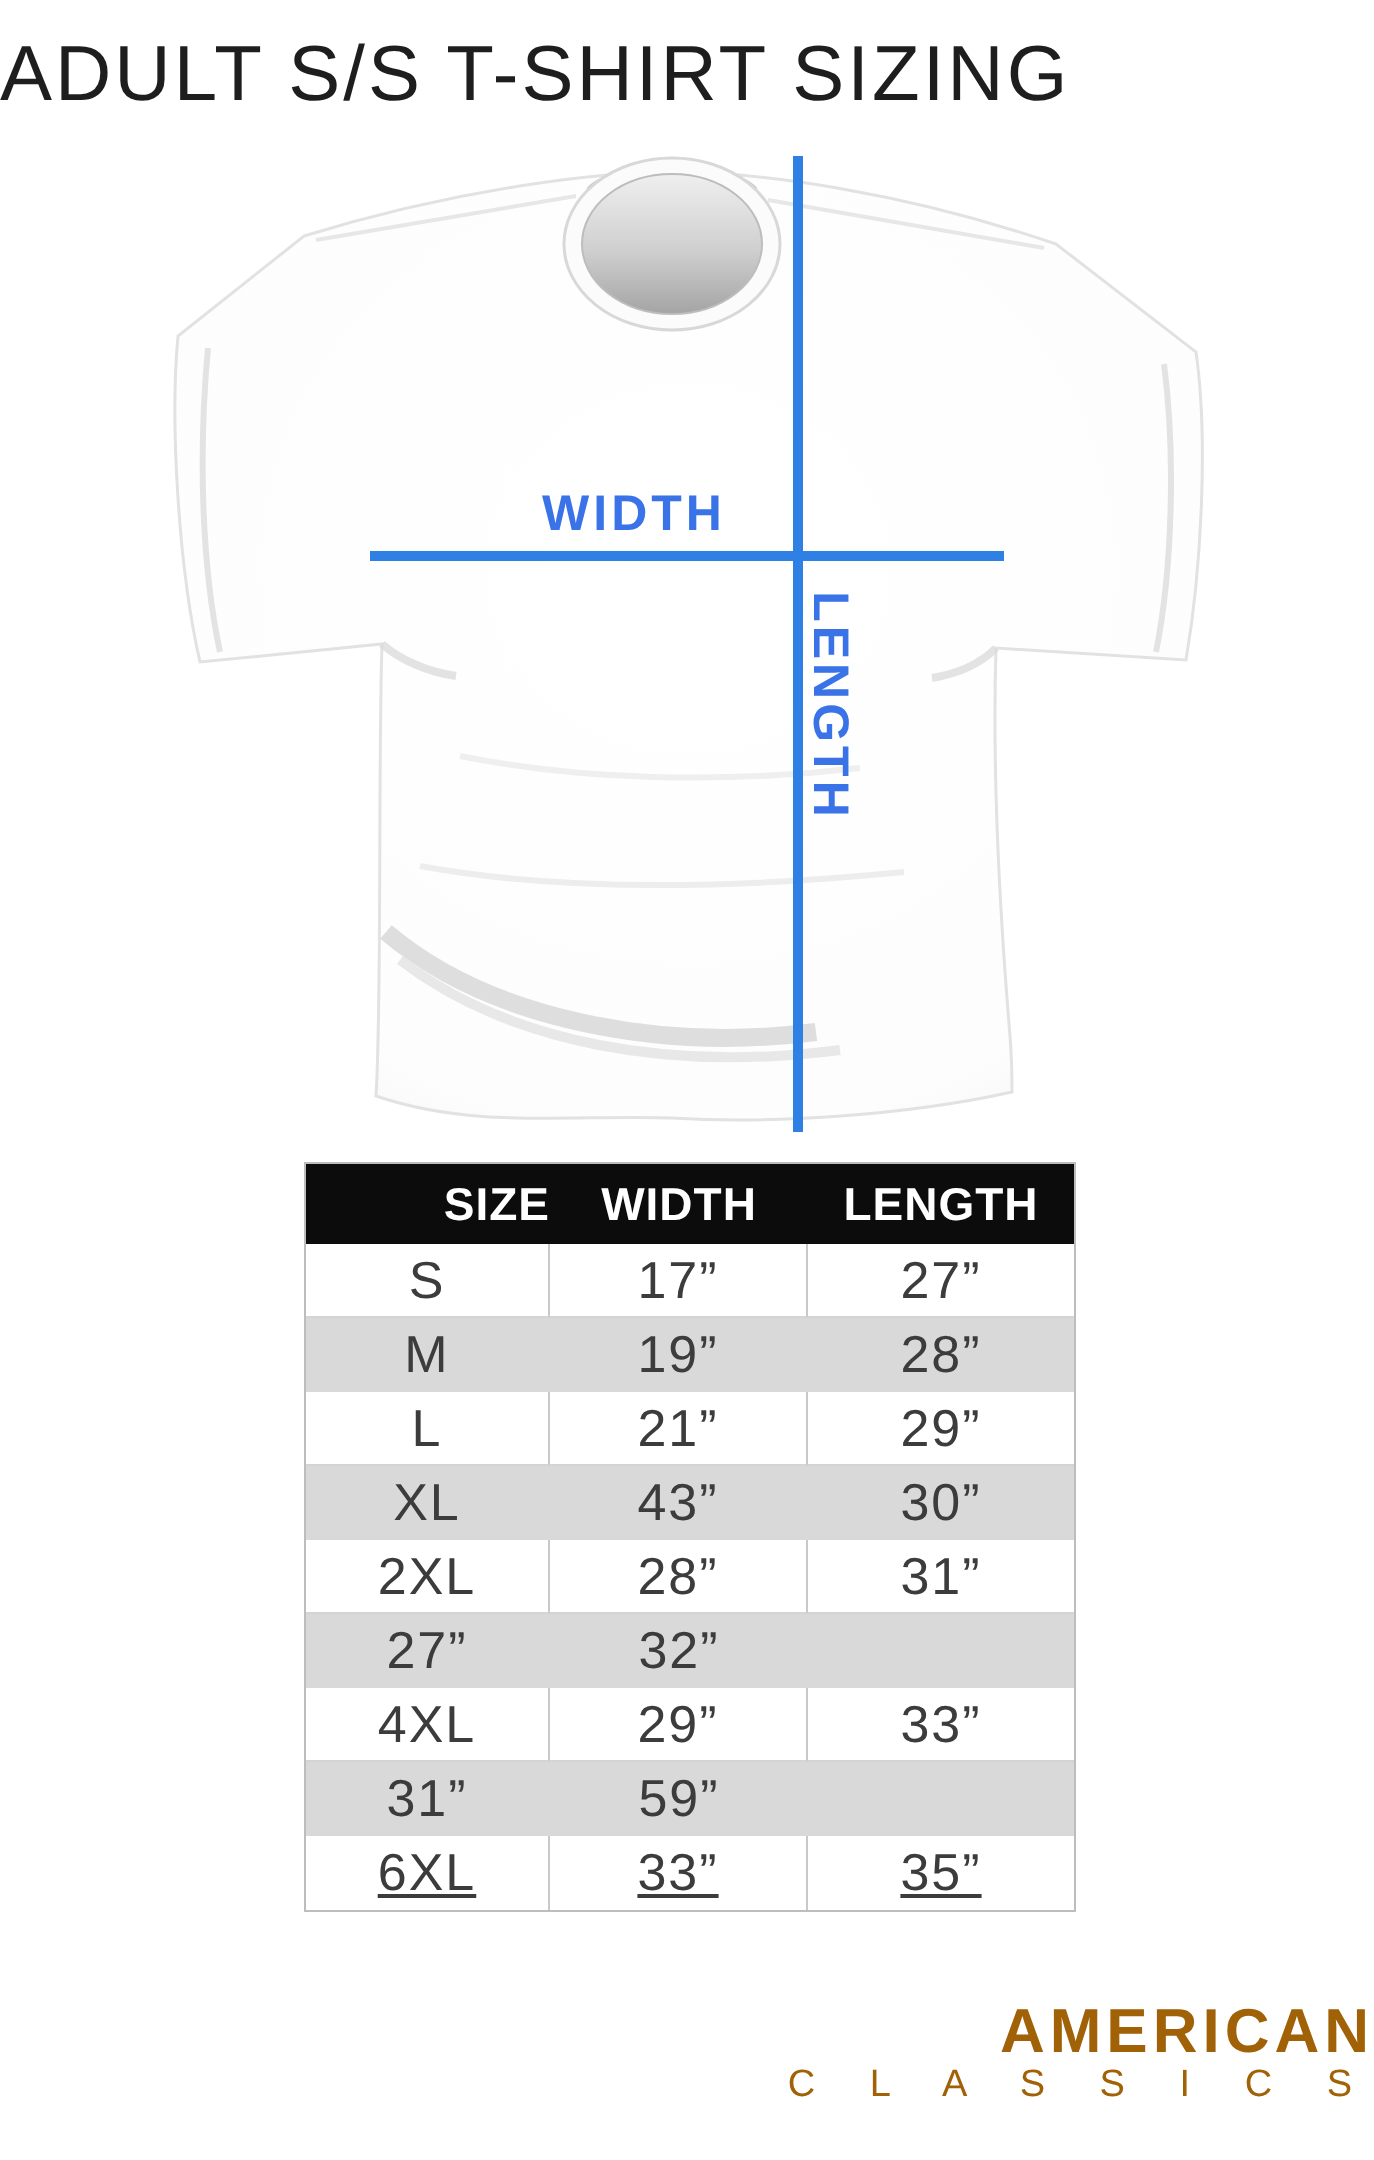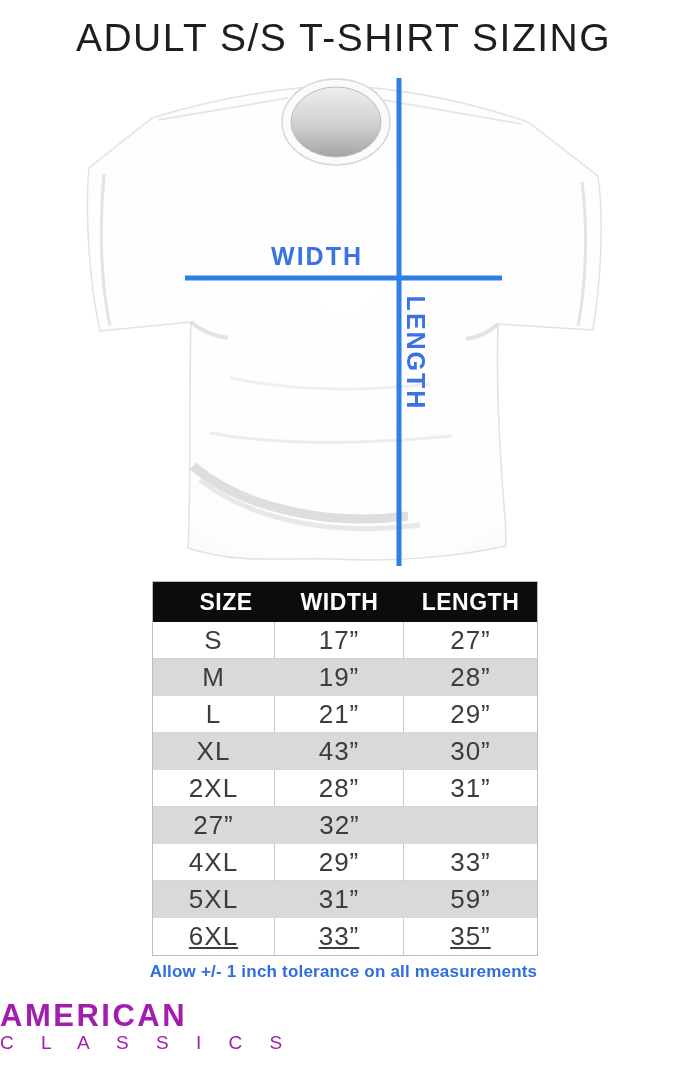--- a/index.html
+++ b/index.html
@@ -1,21 +1,21 @@
 <!DOCTYPE html>
 <html><head>
 <meta charset="utf-8">
 <style>
   html,body{margin:0;padding:0;background:#ffffff;}
   .canvas{
     position:relative;width:687px;height:1080px;background:#ffffff;
     font-family:"Liberation Sans",sans-serif;overflow:hidden;margin:0 auto;
   }
   .page-title{
-    position:absolute;top:16px;left:0;width:687px;text-align:center;
+    position:absolute;top:16px;left:0;width:687px;text-align:left;
     font-size:39px;font-weight:300;letter-spacing:1.5px;color:#1e1e1e;
     font-family:"Liberation Sans",sans-serif;
   }
   .shirt-svg{position:absolute;top:78px;left:0;}
   .measure-label{
     font-family:"Liberation Sans",sans-serif;font-size:25px;font-weight:bold;
     letter-spacing:2px;
   }
   
   .size-table{
@@ -23,40 +23,40 @@
     border:1px solid #bdbdbd;box-sizing:border-box;background:#ffffff;
   }
   .thead{
     display:grid;grid-template-columns:122px 129px 133px;
     background:#0c0c0c;height:40px;line-height:40px;
   }
   .thead .th{
     color:#ffffff;font-weight:bold;font-size:23px;letter-spacing:0.5px;
     text-align:center;white-space:nowrap;overflow:hidden;
   }
-  .thead .th.first{text-align:center;padding-left:24px;}
+  .thead .th.first{text-align:right;padding-left:24px;}
   .trow{
     display:grid;grid-template-columns:122px 129px 133px;
     height:37px;line-height:36px;background:#ffffff;
   }
   .trow .td{
     text-align:center;font-size:26px;font-weight:300;color:#3c3c3c;
     letter-spacing:1px;border-right:1px solid #c9c9c9;
     border-bottom:1px solid #d4d4d4;box-sizing:border-box;white-space:nowrap;
   }
   .trow .td:last-child{border-right:none;}
   .trow.alt{background:#d9d9d9;}
   .trow.alt .td{border-right-color:#d9d9d9;border-bottom-color:#d9d9d9;}
   .trow:last-child .td{border-bottom:none;text-decoration:underline;}
   
   .tolerance-note{
     position:absolute;top:962px;left:0;width:687px;text-align:center;
     font-size:17px;font-weight:bold;color:#2e6fdf;letter-spacing:0.2px;
   }
-  .brand{position:absolute;top:1000px;left:0;width:687px;text-align:left;color:#a21caf;}
+  .brand{position:absolute;top:1000px;left:0;width:687px;text-align:right;color:#a16207;}
   .brand-line1{
     font-size:31px;font-weight:bold;letter-spacing:2.5px;line-height:1.0;
   }
   .brand-line2{
     font-size:19px;font-weight:400;letter-spacing:11px;
     margin-top:2px;line-height:1.0;
   }
 </style>
 </head>
 <body>
@@ -157,31 +157,29 @@
     <div class="trow alt">
       <div class="td">27”</div>
       <div class="td">32”</div>
     </div>
     <div class="trow">
       <div class="td">4XL</div>
       <div class="td">29”</div>
       <div class="td">33”</div>
     </div>
     <div class="trow alt">
-      <div class="td">5XL</div>
       <div class="td">31”</div>
       <div class="td">59”</div>
     </div>
     <div class="trow">
       <div class="td">6XL</div>
       <div class="td">33”</div>
       <div class="td">35”</div>
     </div>
   </div>
 
-  <div class="tolerance-note">Allow +/- 1 inch tolerance on all measurements</div>
 
   <div class="brand">
     <div class="brand-line1">AMERICAN</div>
     <div class="brand-line2">C L A S S I C S</div>
   </div>
 
 </div>
 
 </body></html>

